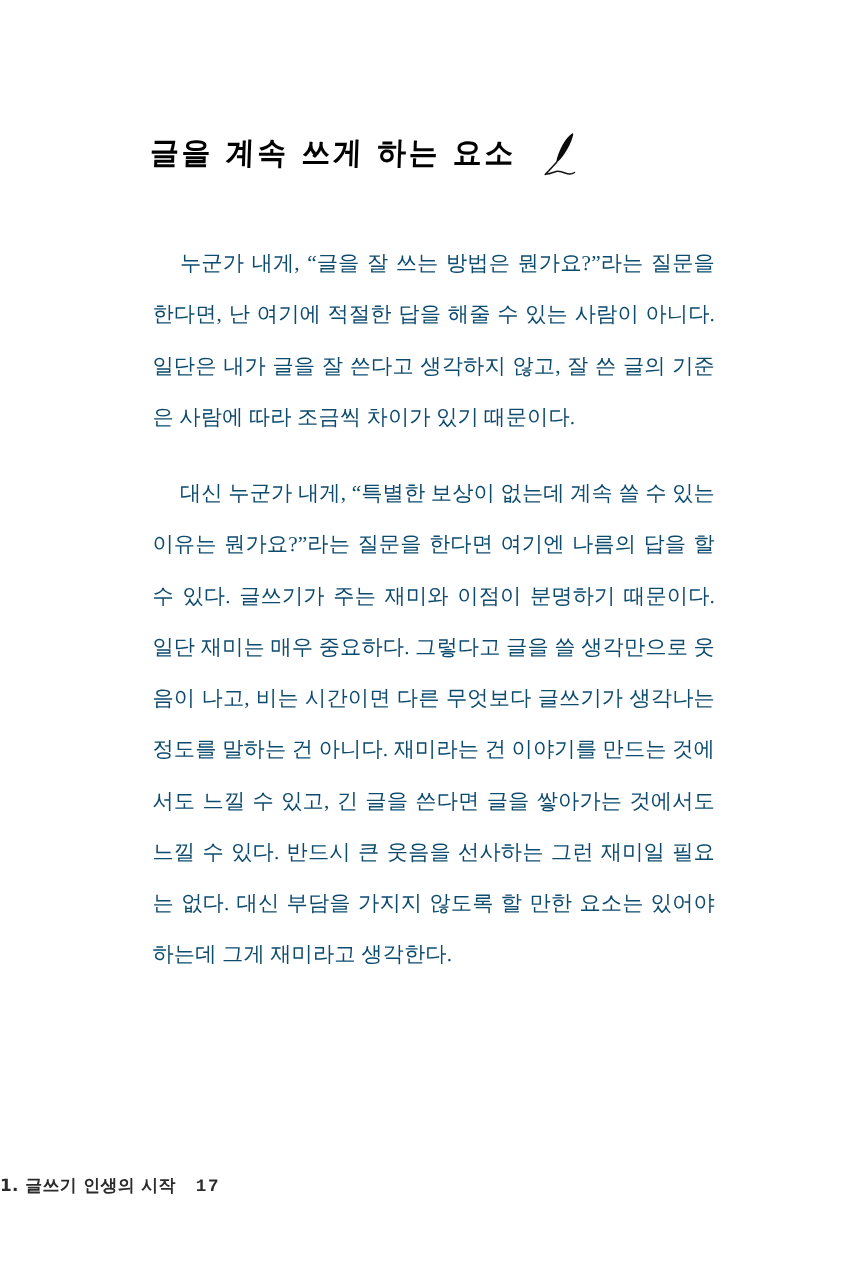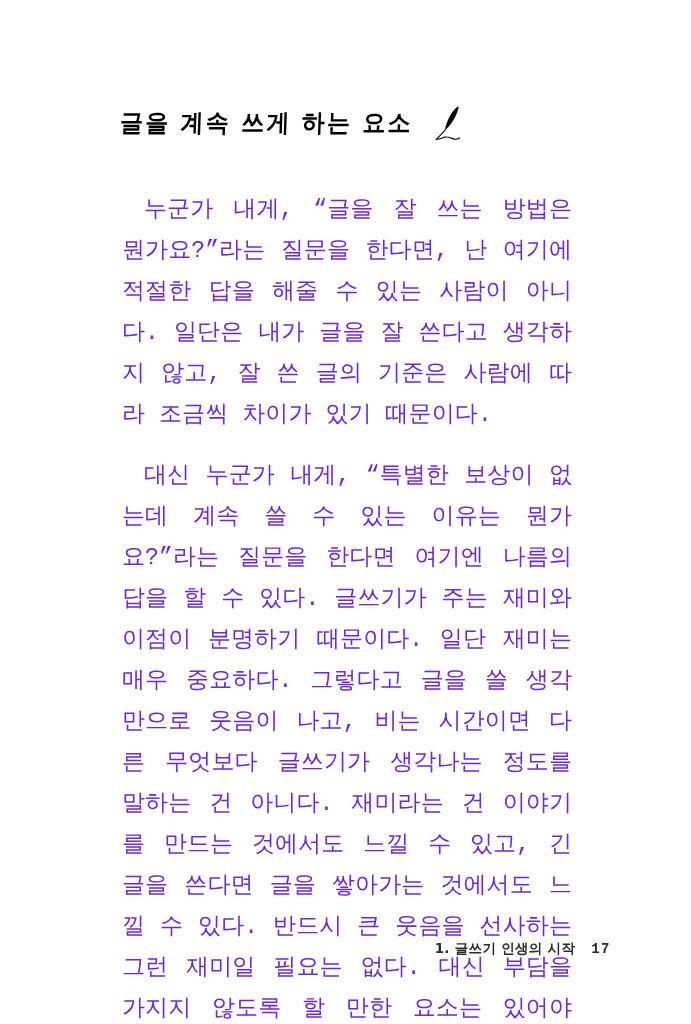--- a/index.html
+++ b/index.html
@@ -56,41 +56,40 @@
   
   .body-text {
     position: absolute;
     left: 122px;
     top: 190px;
     width: 450px;
   }
 
   .para {
     margin: 0 0 20px 0;
-    font-family: Liberation Mono, monospace;
-    font-size: 23px;
+    font-family: Liberation Serif, serif;
+    font-size: 17px;
     line-height: 41px;
-    color: #6d28d9;
+    color: #0c4a6e;
     text-align: justify;
     text-justify: inter-character;
     text-indent: 22px;
     word-break: break-all;
     letter-spacing: 0.1px;
   }
   .para:last-child { margin-bottom: 0; }
 
   
   .footer {
     position: absolute;
     left: 0;
     right: 0;
     top: 940px;
-    padding-right: 80px;
+    padding-right: 100px;
     display: flex;
-    justify-content: flex-end;
     align-items: baseline;
     gap: 16px;
   }
 
   .footer-chapter {
     font-family: "DejaVu Sans", "Liberation Sans", sans-serif;
     font-size: 13.5px;
     font-weight: 700;
     color: #2b2b2b;
     letter-spacing: 0.3px;

